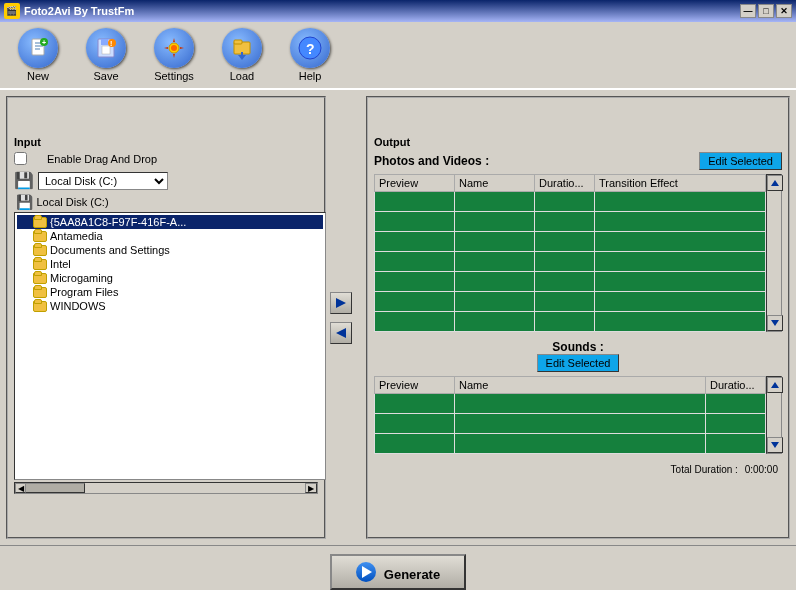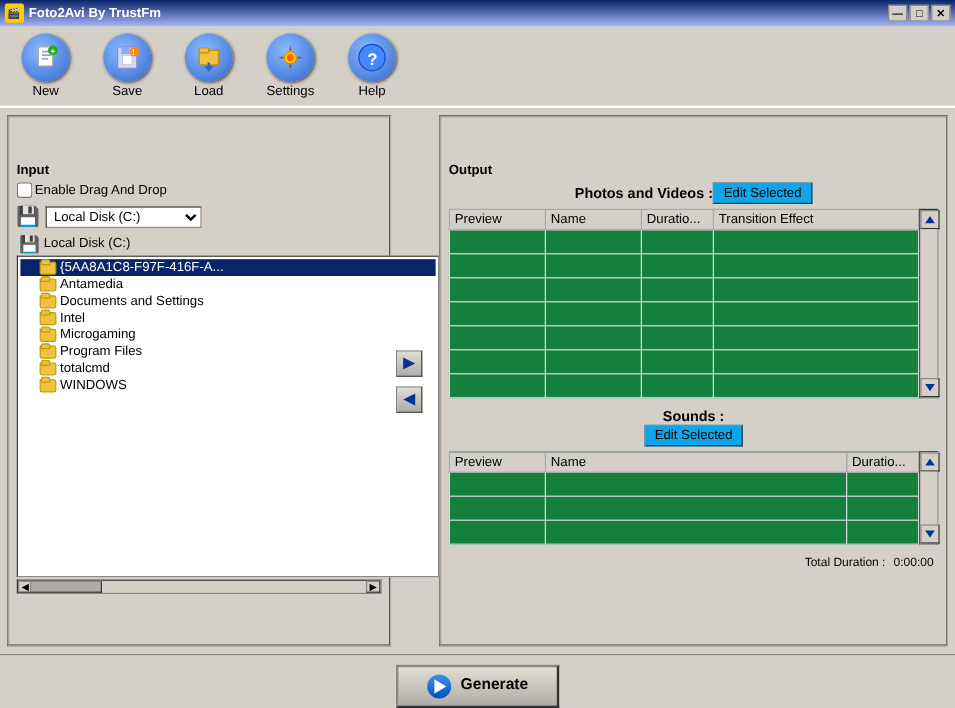--- a/index.html
+++ b/index.html
@@ -98,21 +98,21 @@
     }
     .panel-title {
       font-size: 11px;
       font-weight: bold;
       margin-bottom: 4px;
       margin-top: 32px;
     }
     .checkbox-row {
       display: flex;
       align-items: center;
-      gap: 2px;
+      gap: 20px;
       margin-bottom: 6px;
     }
     .drive-select {
       display: flex;
       align-items: center;
       gap: 4px;
       margin-bottom: 4px;
     }
     select {
       font-size: 11px;
@@ -182,21 +182,21 @@
       background: #d4d0c8;
       border: 1px solid #888;
       flex: 1;
       margin-left: 32px;
       padding: 4px;
     }
 
     
     .section-header {
       display: flex;
-      justify-content: center;
+      justify-content: space-between;
       align-items: center;
       margin-bottom: 4px;
     }
     .section-title {
       font-size: 12px;
       font-weight: bold;
     }
     .edit-btn {
       background: #0ea5e9;
       border: 1px outset #888;
@@ -238,21 +238,21 @@
       background: #d4d0c8;
       border-top: 1px solid #888;
     }
     .generate-btn {
       background: linear-gradient(to bottom, #e0ddd5, #b0ada5);
       border: 2px outset #888;
       padding: 6px 24px;
       font-size: 13px;
       cursor: pointer;
       display: flex;
-      align-items: flex-start;
+      align-items: flex-end;
       gap: 8px;
       font-weight: bold;
     }
     .play-icon {
       width: 20px;
       height: 20px;
       border-radius: 50%;
       background: linear-gradient(to bottom, #4090f0, #0050c0);
       display: flex;
       align-items: center;
@@ -348,46 +348,46 @@
           <circle cx="20" cy="9" r="4" fill="#ff8800"></circle>
           <text x="18" y="12" font-size="7" fill="white" font-weight="bold">!</text>
         </svg>
     </div>
     <span class="toolbar-label">Save</span>
   </div>
 
   <div class="toolbar-btn">
     <div class="toolbar-icon" style="background: radial-gradient(circle at 40% 35%, #88bbff, #3366cc); box-shadow: 1px 1px 3px #000a;">
       <svg width="28" height="28" viewBox="0 0 28 28">
-          <rect x="6" y="8" width="16" height="12" rx="1" fill="#f0c040" stroke="#c09000" stroke-width="1"></rect>
-          <rect x="6" y="6" width="8" height="4" rx="1" fill="#f0c040" stroke="#c09000" stroke-width="1"></rect>
-          <line x1="14" y1="18" x2="14" y2="23" stroke="#3366cc" stroke-width="2"></line>
-          <polygon points="10,21 14,26 18,21" fill="#3366cc"></polygon>
-        </svg>
-    </div>
-    <span class="toolbar-label">Load</span>
-  </div>
-
-  <div class="toolbar-btn">
-    <div class="toolbar-icon" style="background: radial-gradient(circle at 40% 35%, #88bbff, #3366cc); box-shadow: 1px 1px 3px #000a;">
-      <svg width="28" height="28" viewBox="0 0 28 28">
           <circle cx="14" cy="14" r="5" fill="#ffcc00" stroke="#cc9900" stroke-width="1"></circle>
           <path d="M14 4 L15 8 L13 8 Z" fill="#cc3300"></path>
           <path d="M14 24 L15 20 L13 20 Z" fill="#cc3300"></path>
           <path d="M4 14 L8 15 L8 13 Z" fill="#cc3300"></path>
           <path d="M24 14 L20 15 L20 13 Z" fill="#cc3300"></path>
           <circle cx="14" cy="14" r="3" fill="#ff6600"></circle>
         </svg>
     </div>
     <span class="toolbar-label">Settings</span>
   </div>
 
   <div class="toolbar-btn">
     <div class="toolbar-icon" style="background: radial-gradient(circle at 40% 35%, #88bbff, #3366cc); box-shadow: 1px 1px 3px #000a;">
       <svg width="28" height="28" viewBox="0 0 28 28">
+          <rect x="6" y="8" width="16" height="12" rx="1" fill="#f0c040" stroke="#c09000" stroke-width="1"></rect>
+          <rect x="6" y="6" width="8" height="4" rx="1" fill="#f0c040" stroke="#c09000" stroke-width="1"></rect>
+          <line x1="14" y1="18" x2="14" y2="23" stroke="#3366cc" stroke-width="2"></line>
+          <polygon points="10,21 14,26 18,21" fill="#3366cc"></polygon>
+        </svg>
+    </div>
+    <span class="toolbar-label">Load</span>
+  </div>
+
+  <div class="toolbar-btn">
+    <div class="toolbar-icon" style="background: radial-gradient(circle at 40% 35%, #88bbff, #3366cc); box-shadow: 1px 1px 3px #000a;">
+      <svg width="28" height="28" viewBox="0 0 28 28">
           <circle cx="14" cy="14" r="11" fill="#4488ff" stroke="#2244cc" stroke-width="1"></circle>
           <text x="10" y="20" font-size="14" fill="white" font-weight="bold">?</text>
         </svg>
     </div>
     <span class="toolbar-label">Help</span>
   </div>
 </div>
 
 <div style="display:flex; padding: 6px; gap: 6px; height: 455px; background: #d4d0c8;">
 
@@ -402,21 +402,21 @@
       <select>
         <option>Local Disk (C:)</option>
       </select>
     </div>
 
     <div style="padding-left:2px; font-size:11px; margin-bottom:2px; display:flex; align-items:center; gap:3px;">
       <span style="font-size:14px;">💾</span>
       <span>Local Disk (C:)</span>
     </div>
 
-    <div class="file-tree" style="height: 268px; width: 352px;">
+    <div class="file-tree" style="height: 268px; width: 312px;">
       <div class="tree-item selected">
         <span class="folder-icon"></span>
         <span>{5AA8A1C8-F97F-416F-A...</span>
       </div>
       <div class="tree-item">
         <span class="folder-icon"></span>
         <span>Antamedia</span>
       </div>
       <div class="tree-item">
         <span class="folder-icon"></span>
@@ -426,24 +426,20 @@
         <span class="folder-icon"></span>
         <span>Intel</span>
       </div>
       <div class="tree-item">
         <span class="folder-icon"></span>
         <span>Microgaming</span>
       </div>
       <div class="tree-item">
         <span class="folder-icon"></span>
         <span>Program Files</span>
-      </div>
-      <div class="tree-item">
-        <span class="folder-icon"></span>
-        <span>totalcmd</span>
       </div>
       <div class="tree-item">
         <span class="folder-icon"></span>
         <span>WINDOWS</span>
       </div>
     </div>
 
     <div class="hscroll-bar">
       <div class="hscroll-left">◀</div>
       <div class="hscroll-thumb"></div>

